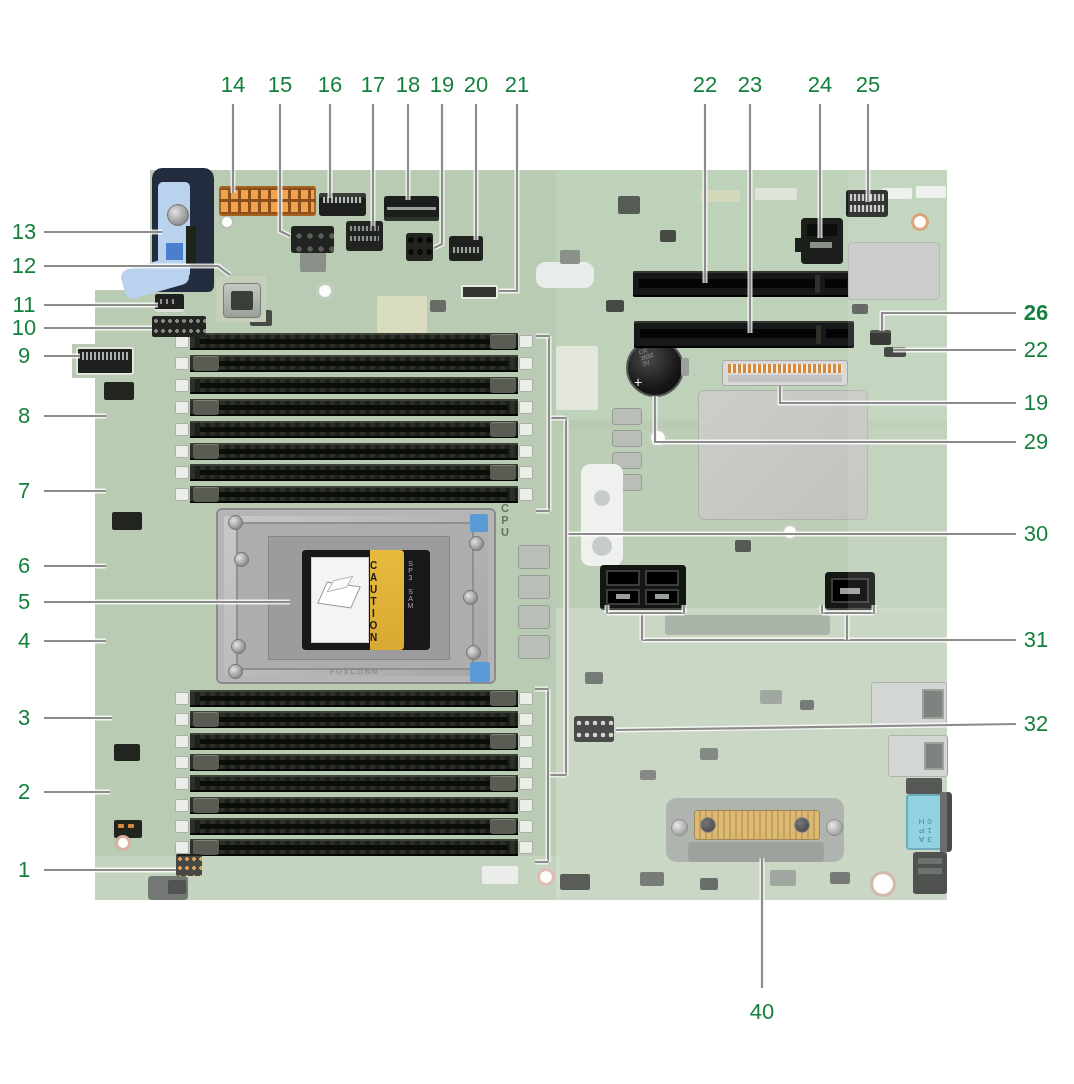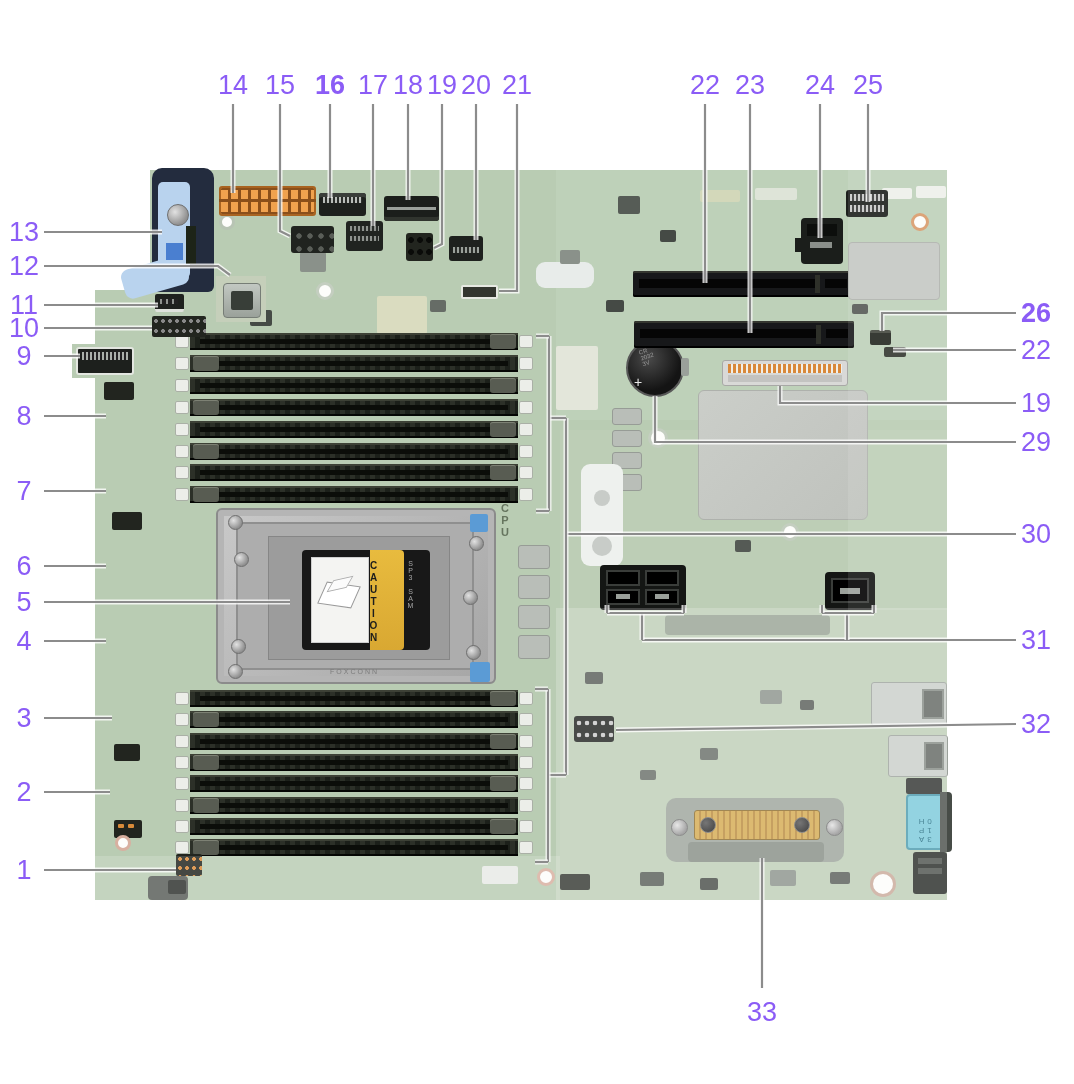--- a/index.html
+++ b/index.html
@@ -6,21 +6,21 @@
   #stage{position:relative;width:1074px;height:1084px;background:#ffffff;overflow:hidden;
          font-family:"Liberation Sans",sans-serif;}
   #stage *{position:absolute;box-sizing:border-box;}
   #board-base{left:0;top:0;width:1074px;height:1084px;
     background:#b9ccb3;
     clip-path:polygon(150px 170px,947px 170px,947px 900px,95px 900px,95px 290px,150px 290px);}
   #board-tint1{left:556px;top:170px;width:391px;height:250px;background:#c6d6c0;opacity:.45;}
   #board-tint2{left:560px;top:430px;width:387px;height:470px;background:#c2d3bc;opacity:.4;}
   .fade{background:#ffffff;pointer-events:none;}
   #leader-svg{left:0;top:0;width:1074px;height:1084px;pointer-events:none;}
-  .callout{font-size:27px;color:#8b5cf6;transform:translate(-50%,-50%);white-space:nowrap;line-height:1;}
+  .callout{font-size:22px;color:#15803d;transform:translate(-50%,-50%);white-space:nowrap;line-height:1;}
   .slotbar{background:repeating-linear-gradient(90deg,#2c3028 0 5px,#1c201a 5px 10px);
            box-shadow:inset 0 2px 0 #3d4136, inset 0 -2px 0 #050604;}
   .slotline{background:#0b0d09;}
   .tab{background:#eceee9;border:1px solid #aab0a6;border-radius:2px;}
   .nub{background:#585c52;border-radius:3px;box-shadow:inset 0 1px 0 #7d8174;}
   .pcie{background:#17181a;border-radius:2px;box-shadow:inset 0 2px 0 #34362f, inset 0 -2px 0 #000;}
   .pcie .groove{left:6px;right:34px;top:8px;height:9px;background:#050505;}
   .pcie .key{right:6px;top:8px;width:22px;height:9px;background:#050505;}
   .pcie .div{top:4px;width:5px;bottom:4px;background:#2e3029;}
   .screw{border-radius:50%;background:radial-gradient(circle at 35% 35%,#e2e2e2,#909090 70%);border:1px solid #6f6f6f;}
@@ -448,32 +448,32 @@
       <div class="callout" style="left: 24px; top: 566px;">6</div>
       <div class="callout" style="left: 24px; top: 491px;">7</div>
       <div class="callout" style="left: 24px; top: 416px;">8</div>
       <div class="callout" style="left: 24px; top: 356px;">9</div>
       <div class="callout" style="left: 24px; top: 328px;">10</div>
       <div class="callout" style="left: 24px; top: 305px;">11</div>
       <div class="callout" style="left: 24px; top: 266px;">12</div>
       <div class="callout" style="left: 24px; top: 232px;">13</div>
       <div class="callout" style="left: 233px; top: 85px;">14</div>
       <div class="callout" style="left: 280px; top: 85px;">15</div>
-      <div class="callout" style="left: 330px; top: 85px; font-weight: bold;">16</div>
+      <div class="callout" style="left: 330px; top: 85px;">16</div>
       <div class="callout" style="left: 373px; top: 85px;">17</div>
       <div class="callout" style="left: 408px; top: 85px;">18</div>
       <div class="callout" style="left: 442px; top: 85px;">19</div>
       <div class="callout" style="left: 476px; top: 85px;">20</div>
       <div class="callout" style="left: 517px; top: 85px;">21</div>
       <div class="callout" style="left: 705px; top: 85px;">22</div>
       <div class="callout" style="left: 750px; top: 85px;">23</div>
       <div class="callout" style="left: 820px; top: 85px;">24</div>
       <div class="callout" style="left: 868px; top: 85px;">25</div>
       <div class="callout" style="left: 1036px; top: 313px; font-weight: bold;">26</div>
       <div class="callout" style="left: 1036px; top: 350px;">22</div>
       <div class="callout" style="left: 1036px; top: 403px;">19</div>
       <div class="callout" style="left: 1036px; top: 442px;">29</div>
       <div class="callout" style="left: 1036px; top: 534px;">30</div>
       <div class="callout" style="left: 1036px; top: 640px;">31</div>
       <div class="callout" style="left: 1036px; top: 724px;">32</div>
-      <div class="callout" style="left: 762px; top: 1012px;">33</div>
+      <div class="callout" style="left: 762px; top: 1012px;">40</div>
     </div>
 </div>
 
 </body></html>

